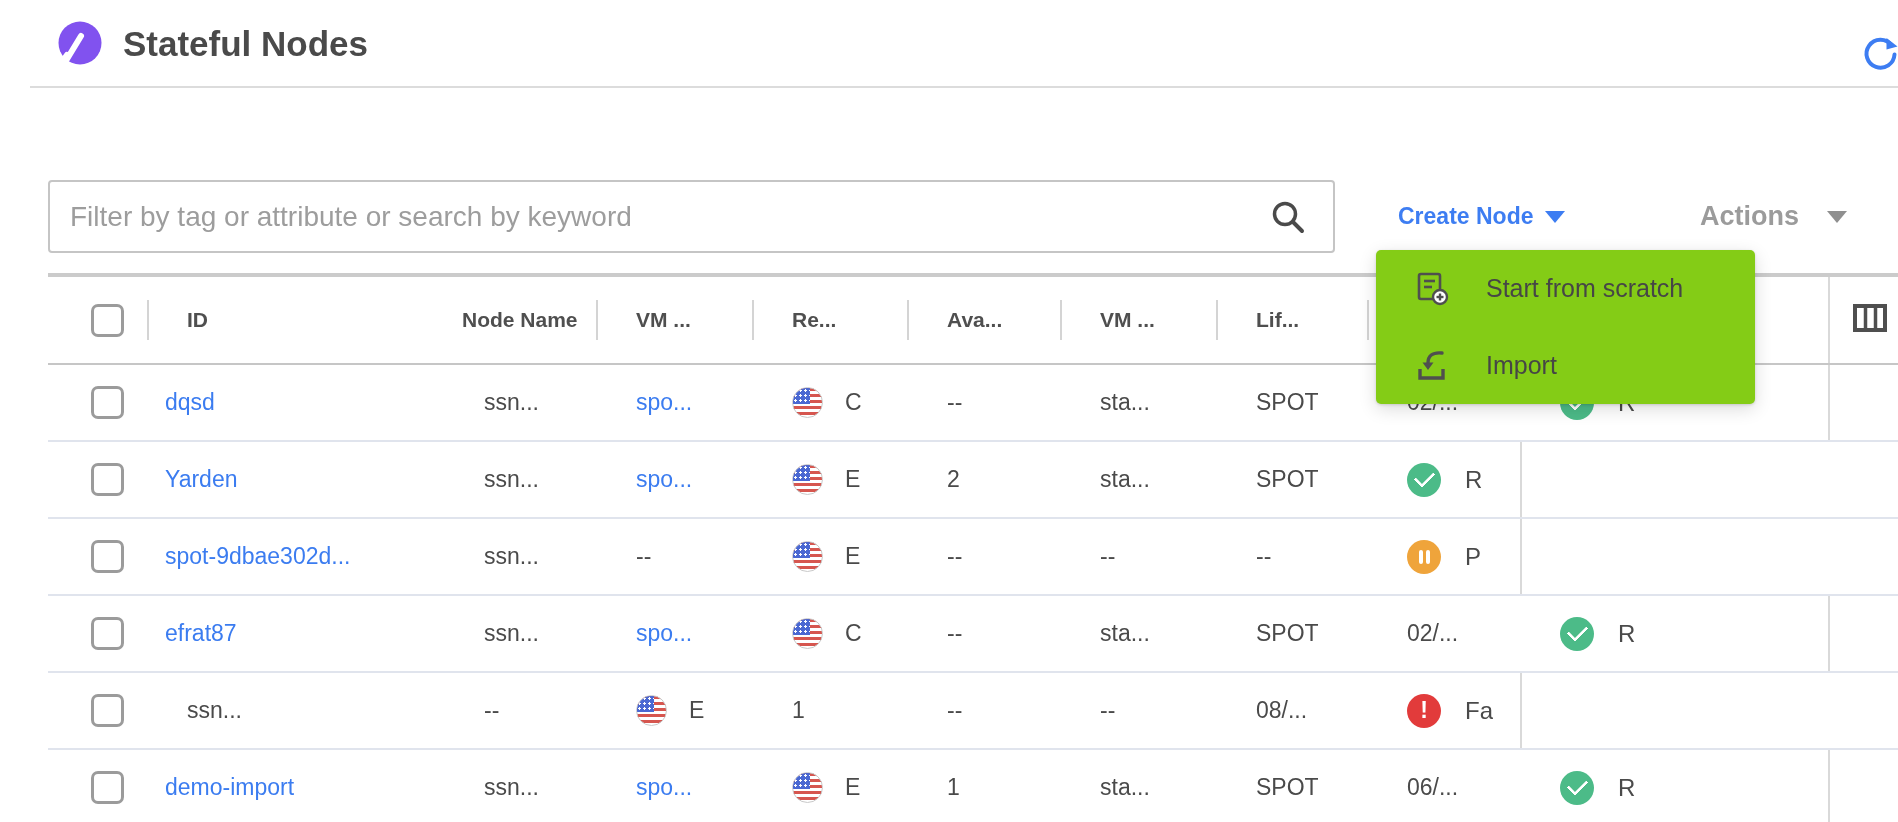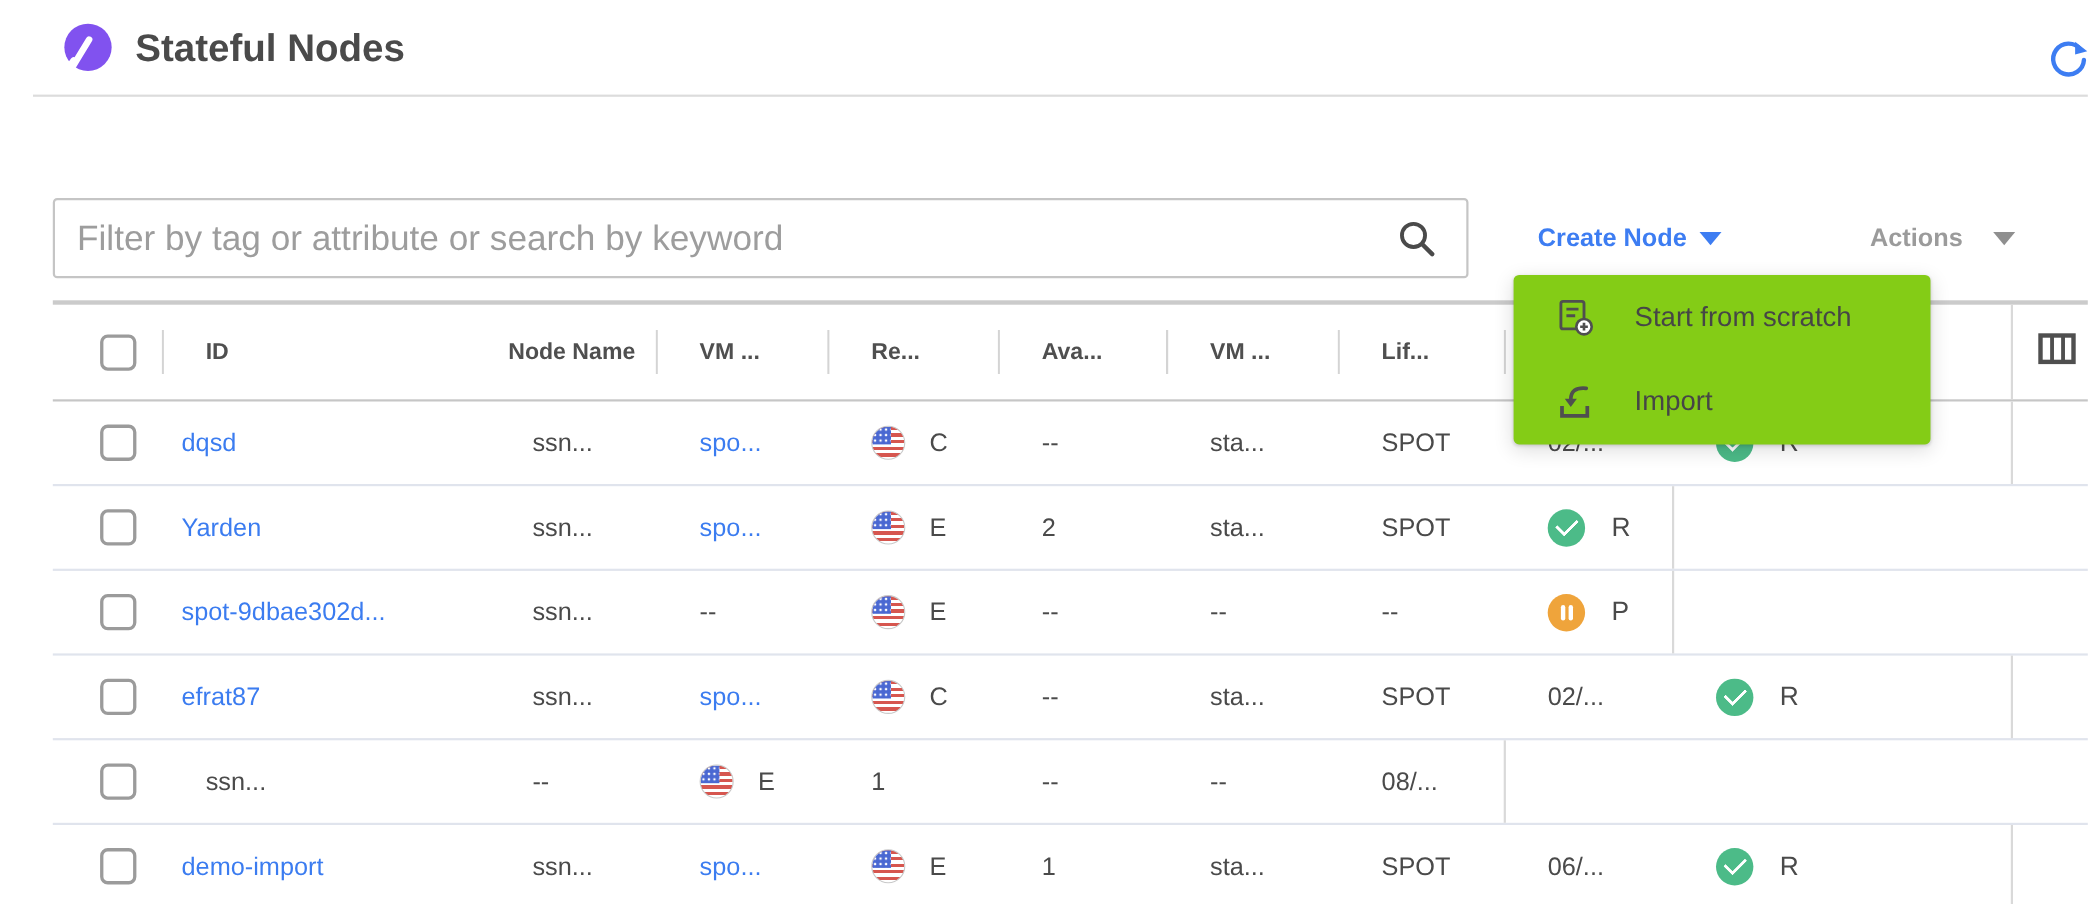--- a/index.html
+++ b/index.html
@@ -11,31 +11,31 @@
   .app-header { position:absolute; left:0; top:0; width:1898px; height:88px;
                 border-bottom:2px solid #dcdcdc; background:#fff; }
   .logo { position:absolute; left:22px; top:19px; width:52px; height:52px; }
   .page-title { position:absolute; left:93px; top:24px; font-size:35px; font-weight:700; color:#4a4a4a; }
   .refresh-btn { position:absolute; left:1832px; top:34px; width:38px; height:38px; cursor:pointer; }
 
   
   .filter-wrap { position:absolute; left:18px; top:180px; width:1287px; height:73px; }
   .filter-input { width:100%; height:100%; border:2px solid #c5c5c5; border-radius:4px;
                   font-family:"Liberation Sans", sans-serif;
-                  font-size:32px; color:#4a4a4a; padding:0 70px 0 20px; outline:none; }
+                  font-size:28px; color:#4a4a4a; padding:0 70px 0 20px; outline:none; }
   .filter-input::placeholder { color:#9d9d9d; }
   .search-icon { position:absolute; right:28px; top:18px; width:38px; height:38px; }
 
   .btn-row { position:absolute; top:180px; height:73px; display:flex; align-items:center; cursor:pointer; }
   .create-btn { left:1368px; gap:12px; }
   .create-btn .lbl { font-size:23px; font-weight:700; color:#3d7df2; }
   .caret { width:0; height:0; border-left:10px solid transparent; border-right:10px solid transparent; }
   .caret-blue { border-top:12px solid #3d7df2; }
   .actions-btn { left:1670px; gap:28px; }
-  .actions-btn .lbl { font-size:23px; font-weight:700; color:#9b9b9b; }
+  .actions-btn .lbl { font-size:27px; font-weight:700; color:#9b9b9b; }
   .caret-gray { border-top:12px solid #8f8f8f; }
 
   
   .dropdown { position:absolute; left:1346px; top:250px; width:379px; height:154px; background:#84cc16;
               border-radius:5px; z-index:20;
               box-shadow:0 1px 3px rgba(0,0,0,.14), 0 5px 18px rgba(0,0,0,.14); }
   .menu-item { height:77px; display:flex; align-items:center; padding-left:38px; gap:36px; cursor:pointer; }
   .menu-item .mi-label { font-size:25px; color:#464646; }
   .menu-icon { width:36px; height:36px; flex:0 0 36px; }
 
@@ -257,20 +257,24 @@
         <a class="cell-link plain">--</a>
       </div>
       <div class="cell">
         <span class="flag"></span>
         <span class="region-letter">E</span>
       </div>
       <div class="cell">1</div>
       <div class="cell">--</div>
       <div class="cell">--</div>
       <div class="cell">08/...</div>
+      <div class="cell">
+        <span class="sicon failed"></span>
+        <span class="status-label">Fa</span>
+      </div>
       <div class="cell cell-picker"></div>
     </div>
 
     <div class="trow">
       <div class="cell cell-select">
         <span class="checkbox"></span>
       </div>
       <div class="cell cell-name">
         <a class="cell-link">demo-import</a>
       </div>

